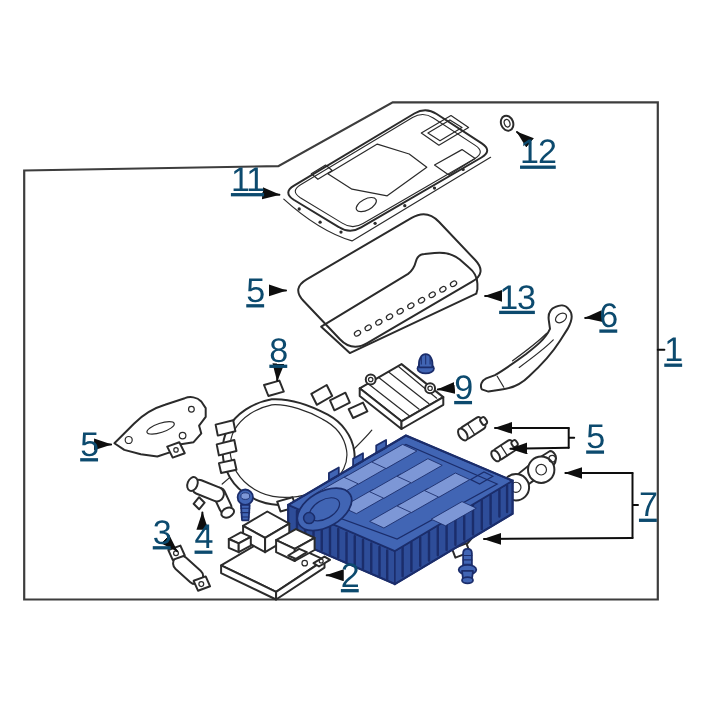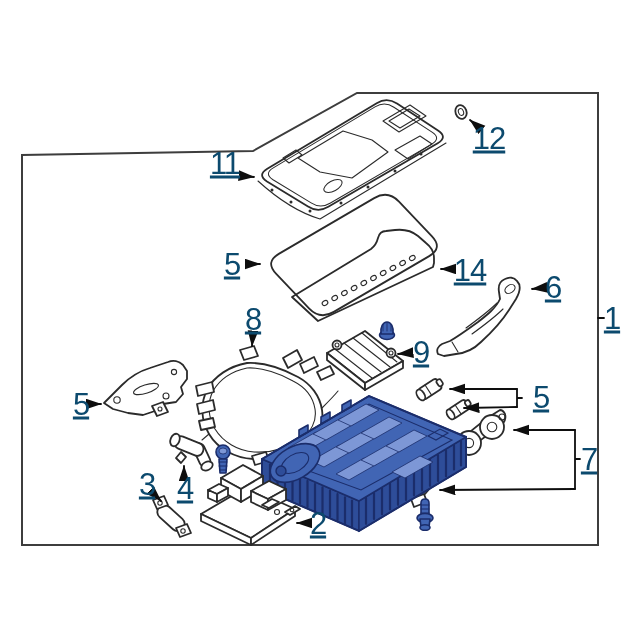--- a/index.html
+++ b/index.html
@@ -293,14 +293,14 @@
   <div class="callout c4">4</div>
   <div class="callout c5">5</div>
   <div class="callout c6">6</div>
   <div class="callout c7">7</div>
   <div class="callout c8">8</div>
   <div class="callout c9">9</div>
   <div class="callout c10">5</div>
   <div class="callout c11">11</div>
   <div class="callout c12">12</div>
   <div class="callout c13">5</div>
-  <div class="callout c14">14</div>
+  <div class="callout c14">13</div>
 </div>
 
 </body></html>

